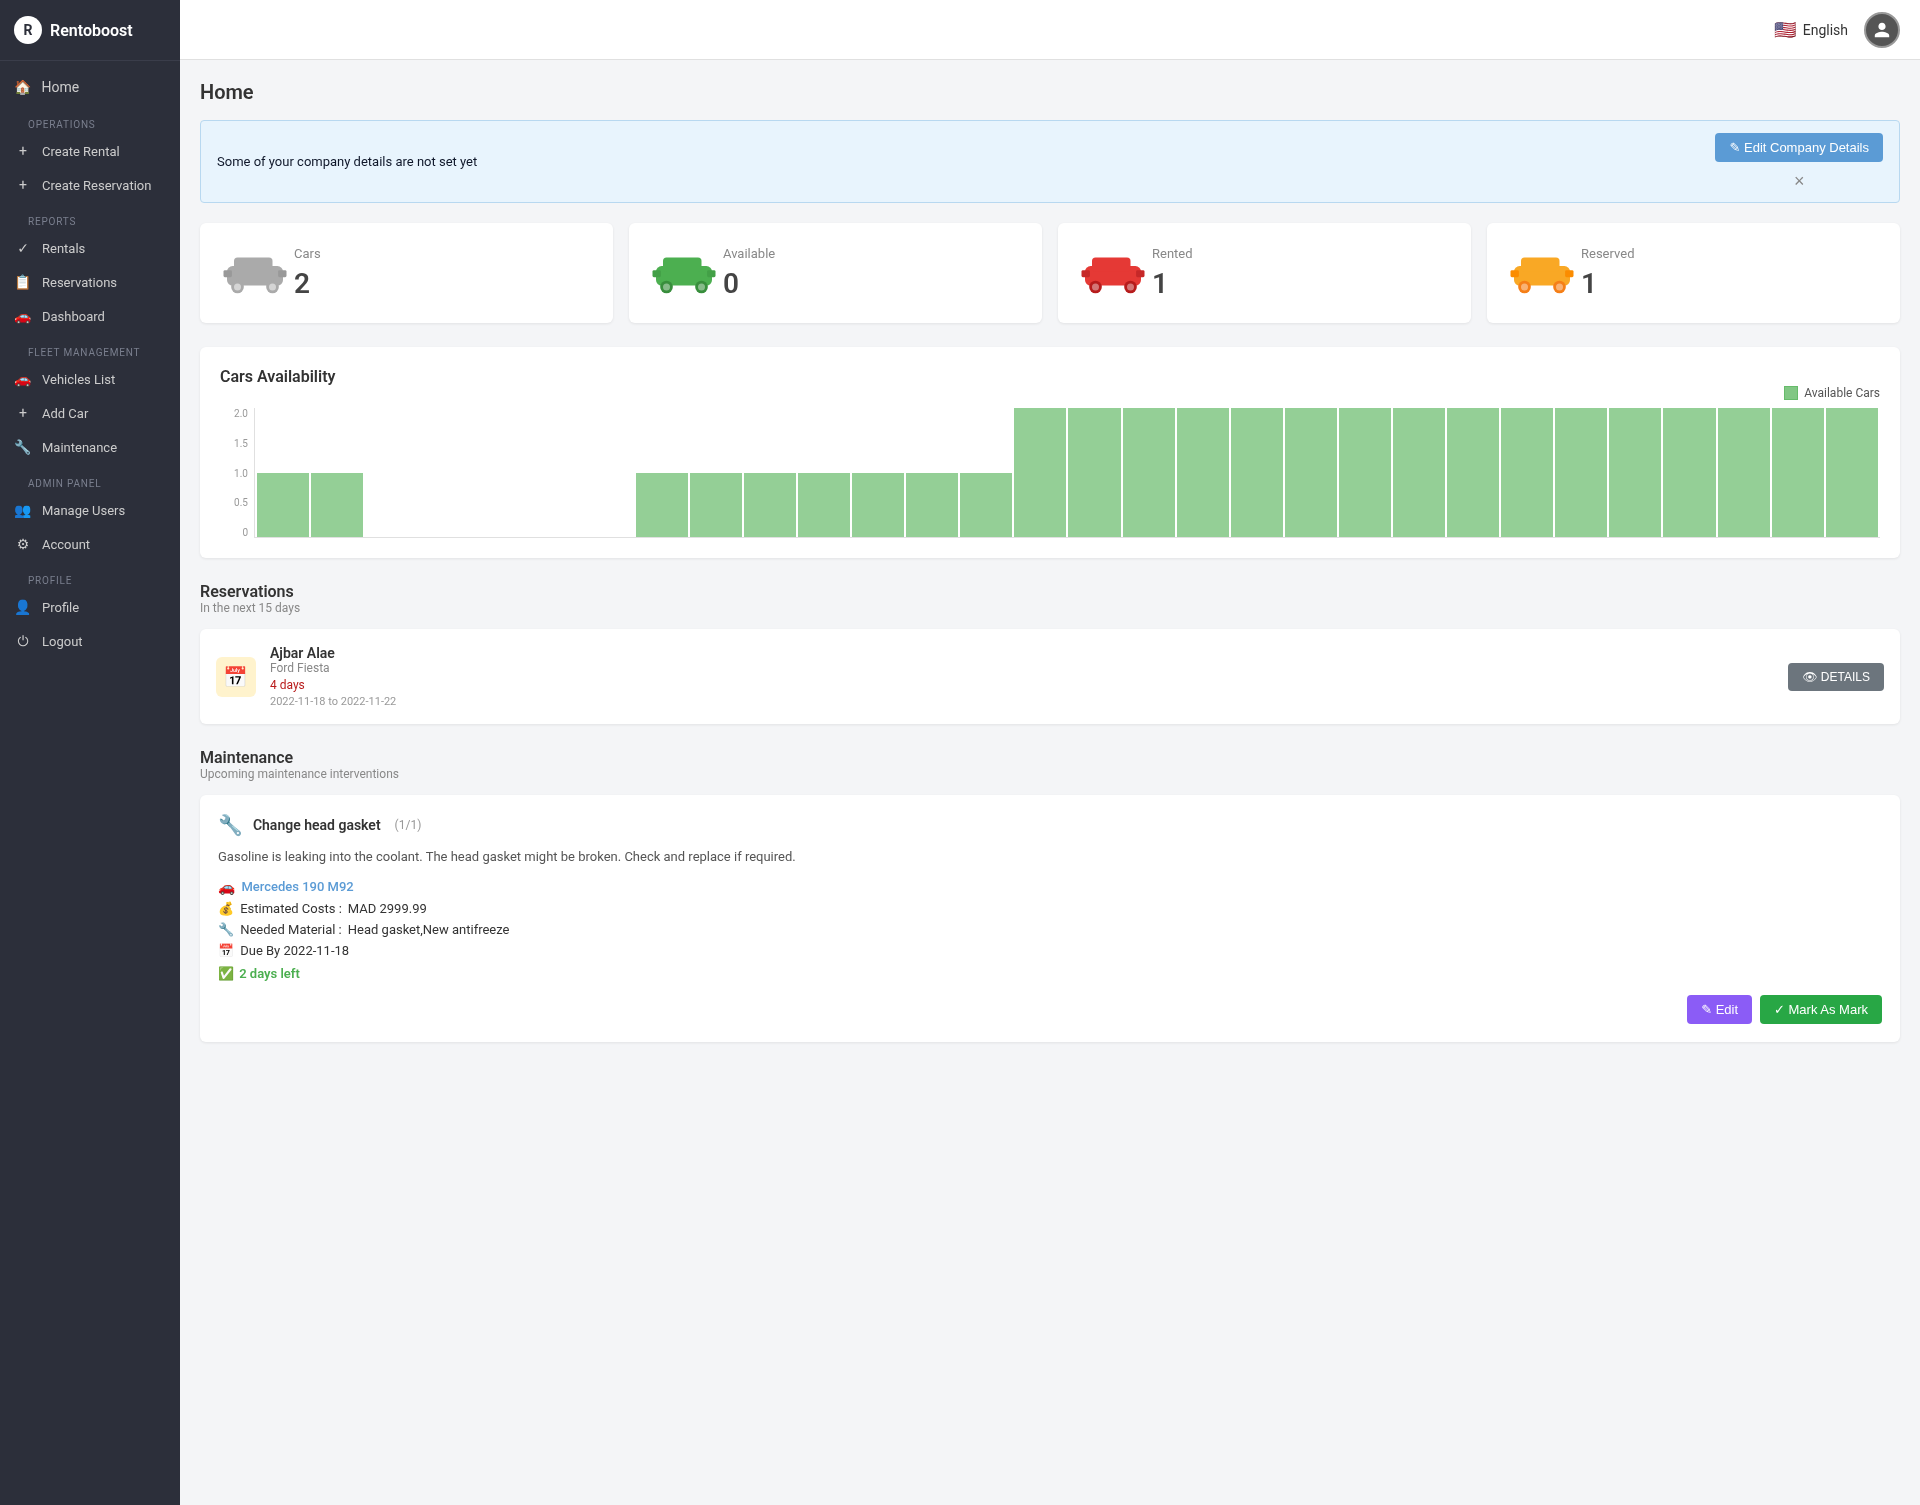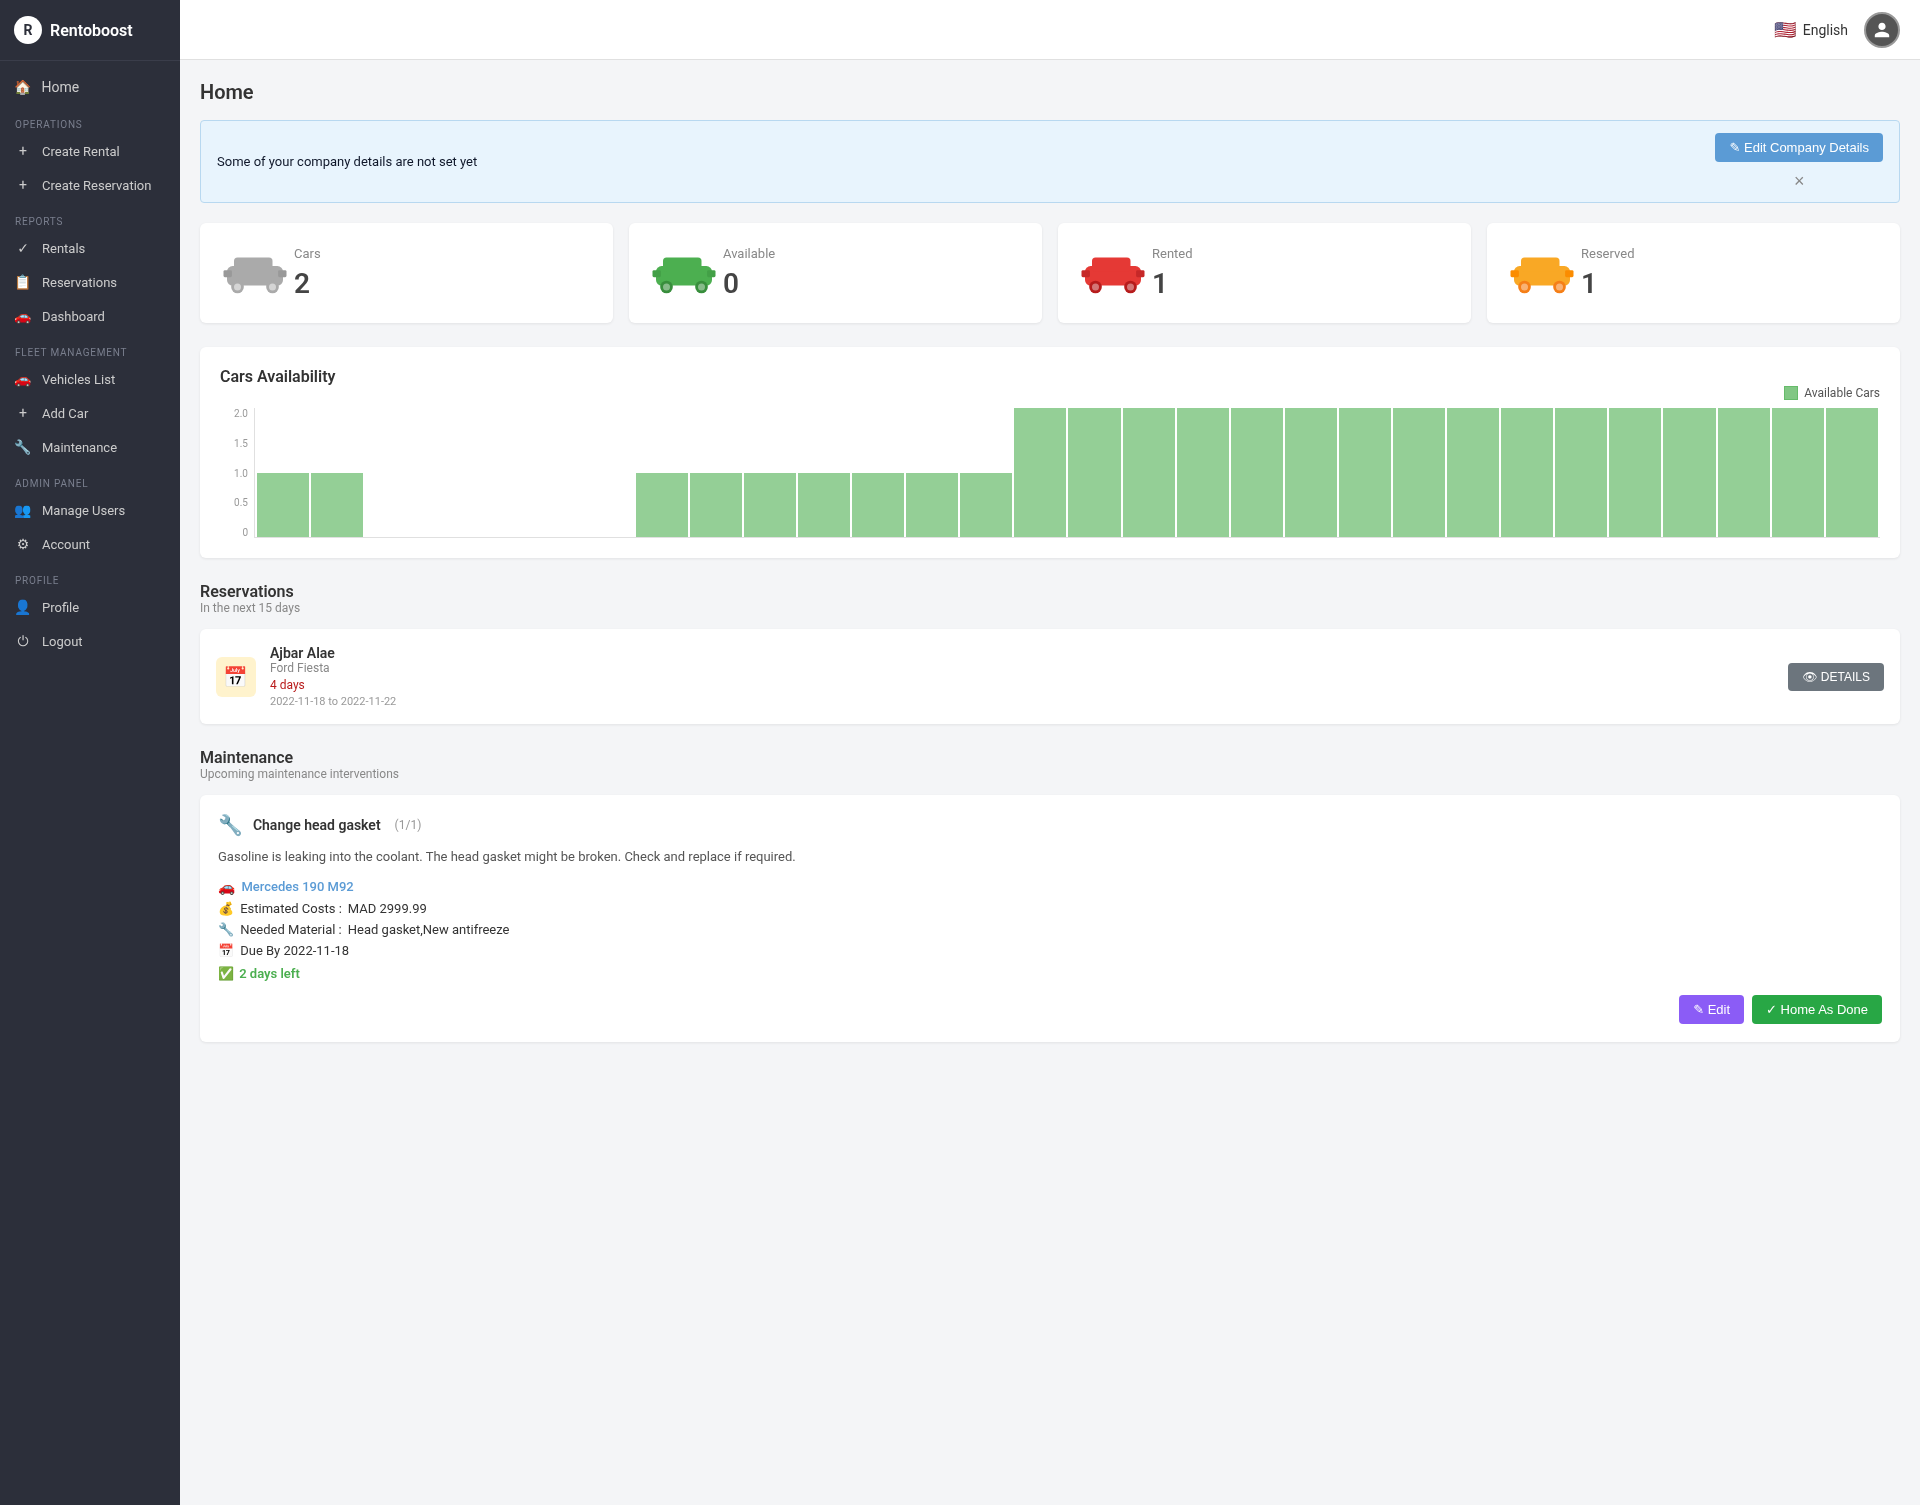--- a/index.html
+++ b/index.html
@@ -6,21 +6,21 @@
     body { font-family: -apple-system, BlinkMacSystemFont, 'Segoe UI', Roboto, sans-serif; background: #f4f5f7; display: flex; height: 100vh; overflow: hidden; font-size: 14px; }
 
     
     #sidebar { width: 180px; min-width: 180px; background: #2c2f3a; color: #ccc; display: flex; flex-direction: column; overflow-y: auto; }
     #sidebar-logo { padding: 16px 14px; display: flex; align-items: center; gap: 8px; border-bottom: 1px solid #3a3d4a; }
     #sidebar-logo .logo-icon { width: 28px; height: 28px; background: #fff; border-radius: 50%; display: flex; align-items: center; justify-content: center; font-weight: bold; color: #2c2f3a; font-size: 14px; }
     #sidebar-logo .logo-text { color: #fff; font-size: 16px; font-weight: 600; }
 
     .sidebar-nav { flex: 1; padding: 8px 0; }
     .sidebar-home { display: flex; align-items: center; gap: 10px; padding: 10px 14px; color: #ccc; cursor: pointer; }
-    .sidebar-section-label { font-size: 10px; text-transform: uppercase; color: #7a7f8e; padding: 14px 15px 4px; letter-spacing: 0.8px; }
+    .sidebar-section-label { font-size: 10px; text-transform: uppercase; color: #7a7f8e; padding: 14px 28px 4px; letter-spacing: 0.8px; }
     .sidebar-item { display: flex; align-items: center; gap: 10px; padding: 9px 14px; color: #ccc; cursor: pointer; font-size: 13px; }
     .sidebar-item .icon { width: 18px; text-align: center; font-size: 14px; }
 
     
     #main { flex: 1; display: flex; flex-direction: column; overflow: hidden; }
     #topbar { background: #fff; border-bottom: 1px solid #e0e0e0; height: 60px; display: flex; align-items: center; justify-content: flex-end; padding: 0 20px; gap: 16px; }
     .topbar-lang { display: flex; align-items: center; gap: 6px; cursor: pointer; font-size: 14px; color: #333; }
     .flag { font-size: 18px; }
     .topbar-avatar { width: 36px; height: 36px; border-radius: 50%; background: #555; border: 2px solid #999; cursor: pointer; display: flex; align-items: center; justify-content: center; color: #fff; }
 
@@ -356,18 +356,18 @@
         <div class="maint-detail">
           <span class="cal-icon">📅</span>
           <span>Due By 2022-11-18</span>
         </div>
         <div class="maint-days-left">
           <span>✅</span>
           <span>2 days left</span>
         </div>
         <div class="maint-actions">
           <button class="btn-maint-edit">✎ Edit</button>
-          <button class="btn-maint-done">✓ Home As Done</button>
+          <button class="btn-maint-done">✓ Mark As Mark</button>
         </div>
       </div>
     </div>
   </div>
 </div>
 
 </body></html>

